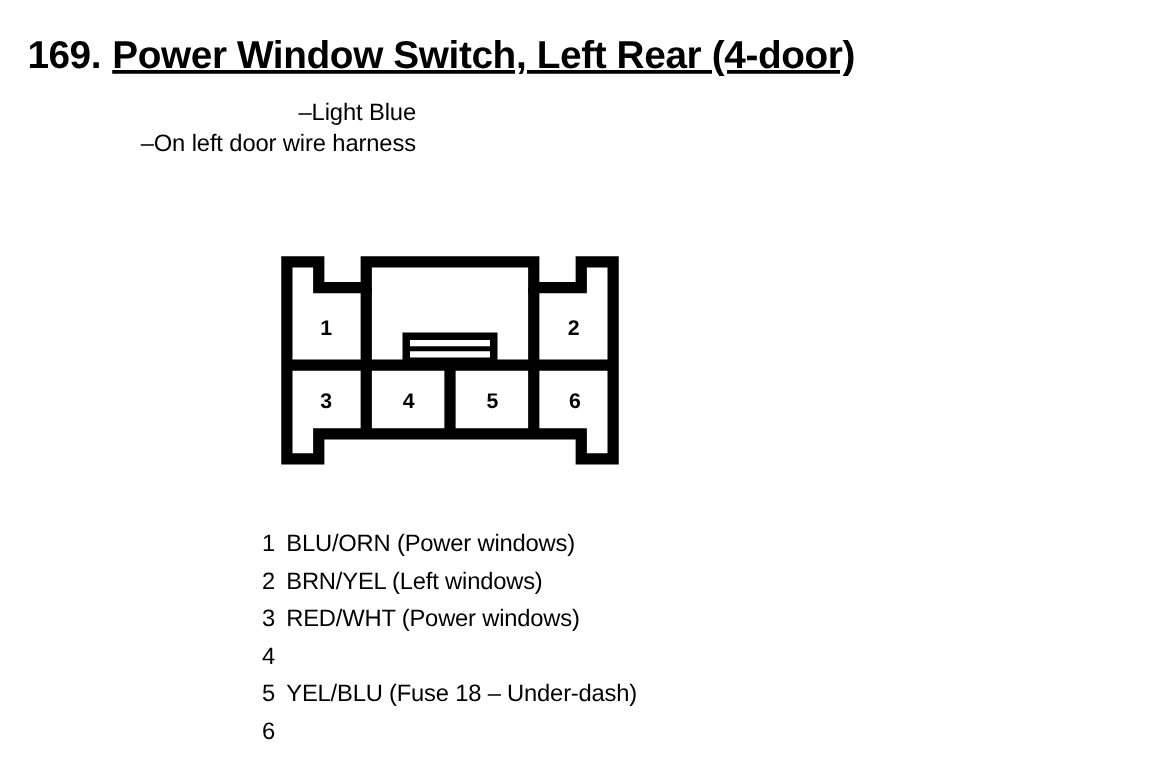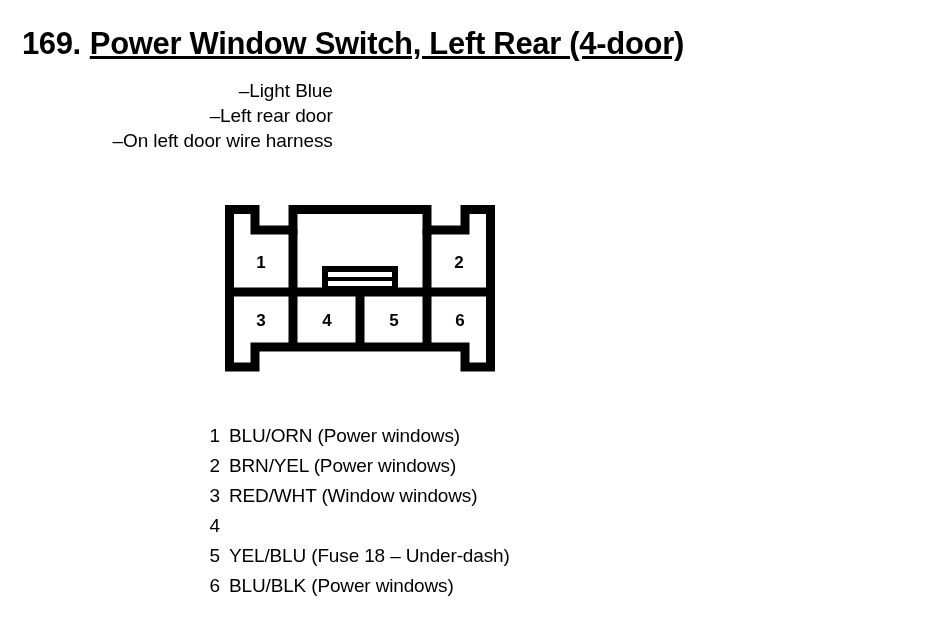--- a/index.html
+++ b/index.html
@@ -108,23 +108,20 @@
 <div class="title-row">
   <span class="title-num">169.</span>
   <span class="title-text">Power Window Switch, Left Rear (4-door)</span>
 </div>
 
 <div class="attr-list">
   <div class="attr-line">
     <span class="attr-dash">–</span><span>Light Blue</span>
   </div>
   <div class="attr-line">
-    <span class="attr-dash">–</span><span>Left rear door</span>
-  </div>
-  <div class="attr-line">
     <span class="attr-dash">–</span><span>On left door wire harness</span>
   </div>
 </div>
 
 <div class="connector-wrap">
   <svg class="connector-svg" width="290" height="195" viewBox="0 0 290 195">
 
     <path fill="none" stroke="#000000" stroke-width="9" stroke-linejoin="miter" d="M 14.5,14.5
              L 40,14.5
              L 40,35
@@ -166,30 +163,29 @@
   </svg>
 </div>
 
 <div class="pin-legend">
   <div class="pin-row">
     <span class="pin-row-num">1</span>
     <span class="pin-row-desc">BLU/ORN (Power windows)</span>
   </div>
   <div class="pin-row">
     <span class="pin-row-num">2</span>
-    <span class="pin-row-desc">BRN/YEL (Power windows)</span>
+    <span class="pin-row-desc">BRN/YEL (Left windows)</span>
   </div>
   <div class="pin-row">
     <span class="pin-row-num">3</span>
-    <span class="pin-row-desc">RED/WHT (Window windows)</span>
+    <span class="pin-row-desc">RED/WHT (Power windows)</span>
   </div>
   <div class="pin-row">
     <span class="pin-row-num">4</span>
   </div>
   <div class="pin-row">
     <span class="pin-row-num">5</span>
     <span class="pin-row-desc">YEL/BLU (Fuse 18 – Under-dash)</span>
   </div>
   <div class="pin-row">
     <span class="pin-row-num">6</span>
-    <span class="pin-row-desc">BLU/BLK (Power windows)</span>
   </div>
 </div>
 
 </body></html>

